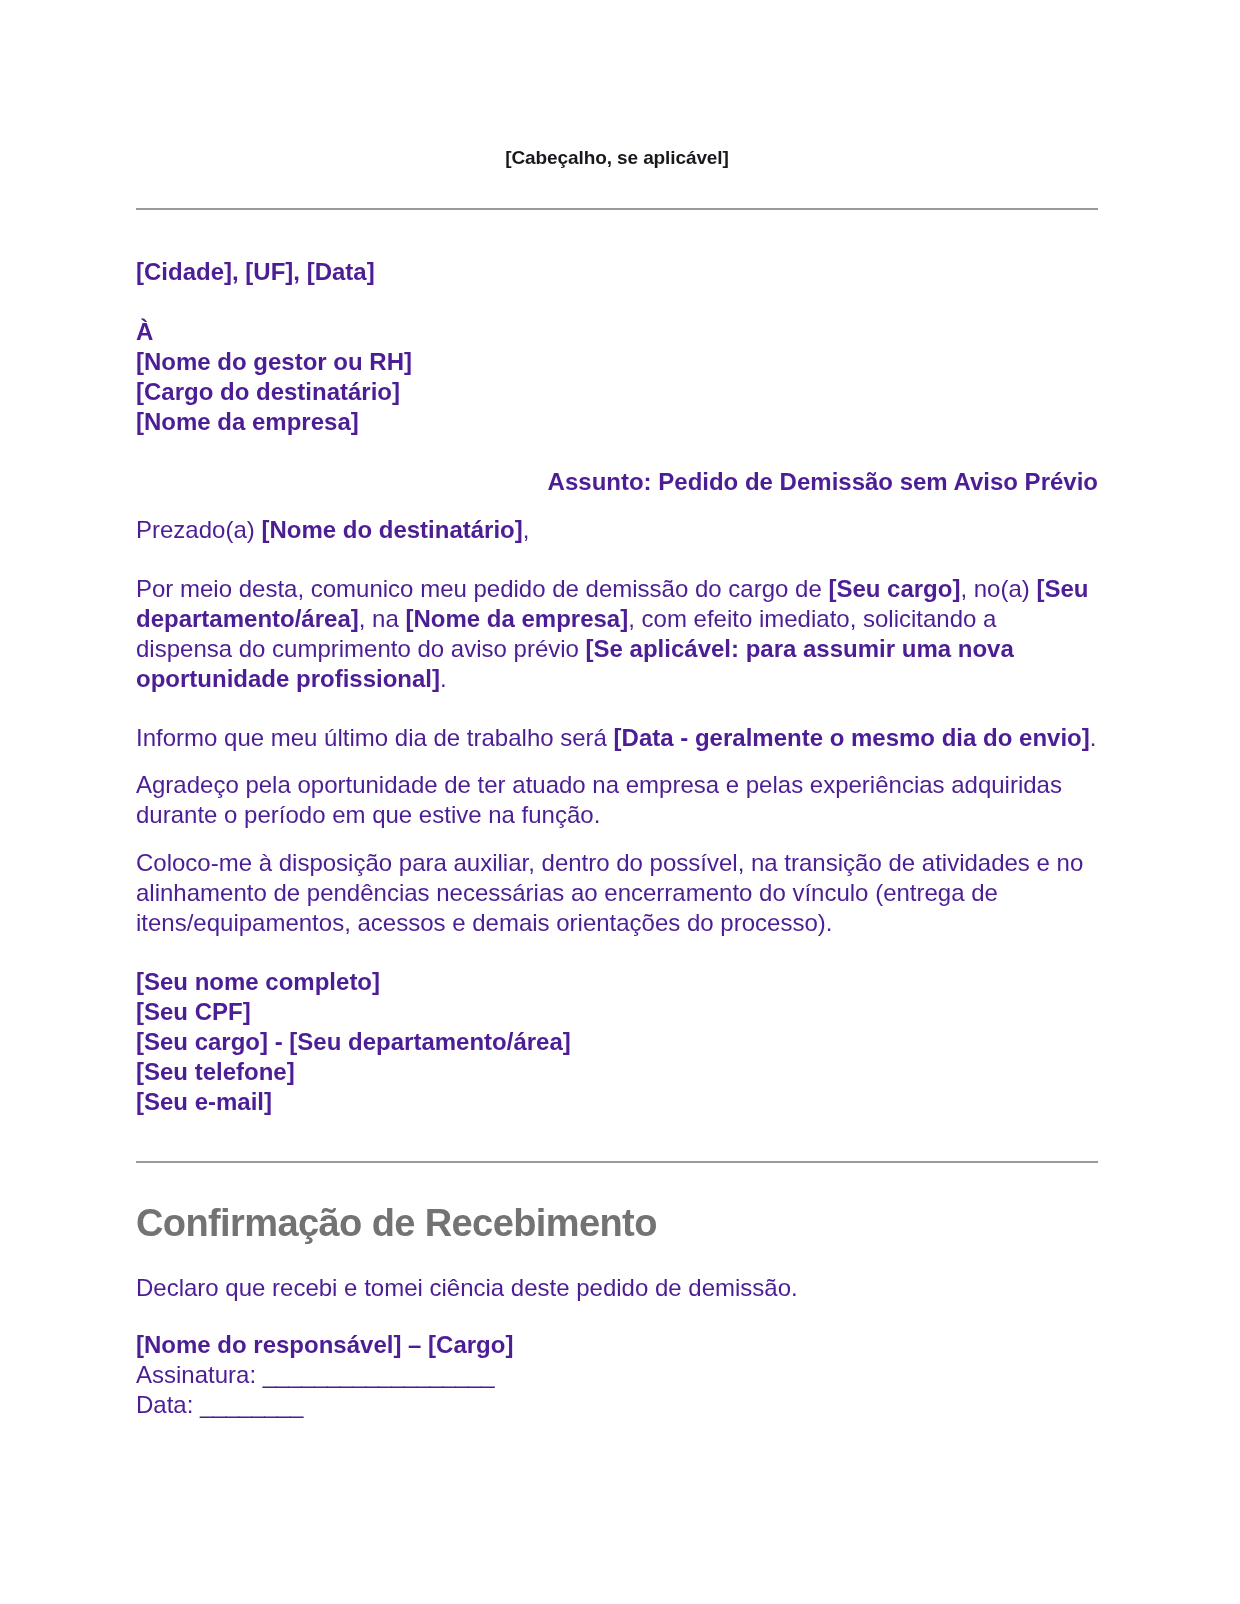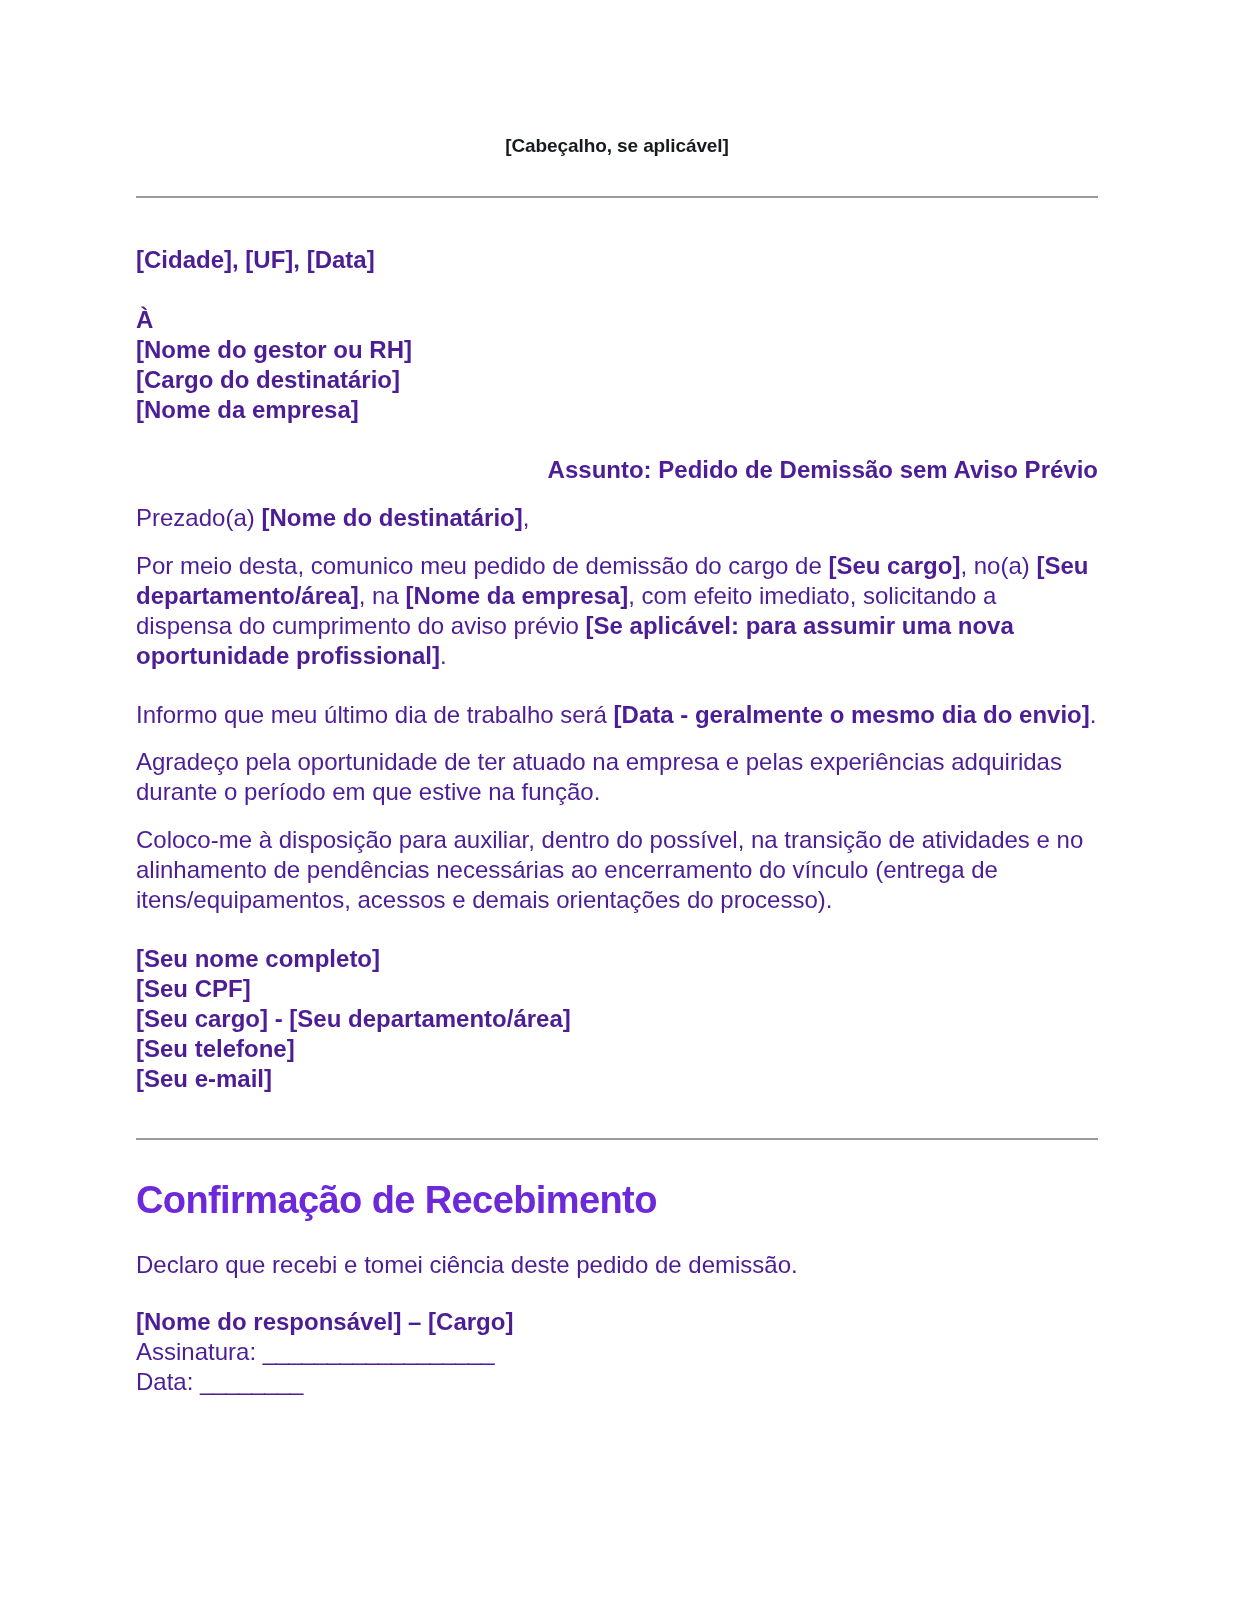--- a/index.html
+++ b/index.html
@@ -22,21 +22,21 @@
     height: 1604px;
     background: #ffffff;
     box-sizing: border-box;
     padding: 0;
     overflow: hidden;
   }
 
   .content {
     position: absolute;
     left: 136px;
-    top: 0;
+    top: 12px;
     width: 962px;
   }
 
   
   .doc-header {
     text-align: center;
     font-weight: bold;
     font-size: 19px;
     letter-spacing: -0.1px;
     color: #16191d;
@@ -59,37 +59,37 @@
     line-height: 30px;
     color: #4c1d95;
   }
 
   .b-strong { font-weight: bold; }
 
   .blk-date     { margin-top: 47px; }
   .blk-address  { margin-top: 30px; }
   .blk-subject  { margin-top: 30px; text-align: right; }
   .blk-greeting { margin-top: 18px; }
-  .blk-para1    { margin-top: 18px; }
+  .blk-para1    { margin-top: 29px; }
   .blk-para2    { margin-top: 29px; }
   .blk-para3    { margin-top: 17px; }
   .blk-para4    { margin-top: 18px; }
   .blk-closing  { margin-top: 29px; }
   .blk-sign     { margin-top: 29px; }
 
   .line { display: block; }
 
   
   .confirm-title {
     font-size: 38px;
     font-weight: bold;
     letter-spacing: -0.6px;
     line-height: 1.2;
     margin-top: 38px;
-    color: #6d28d9;
+    color: #737373;
   }
   .blk-confirm-text { margin-top: 27px; }
   .blk-confirm-sign { margin-top: 27px; }
 
   .underline-long { letter-spacing: -0.5px; }
 </style>
 </head>
 <body>
 
 <div class="page">

